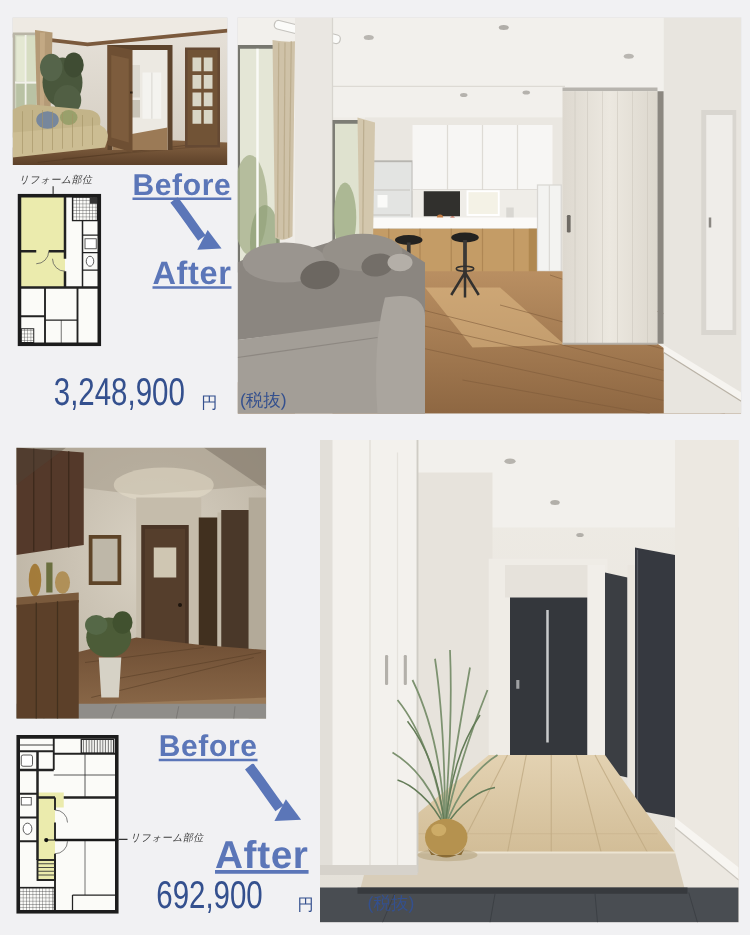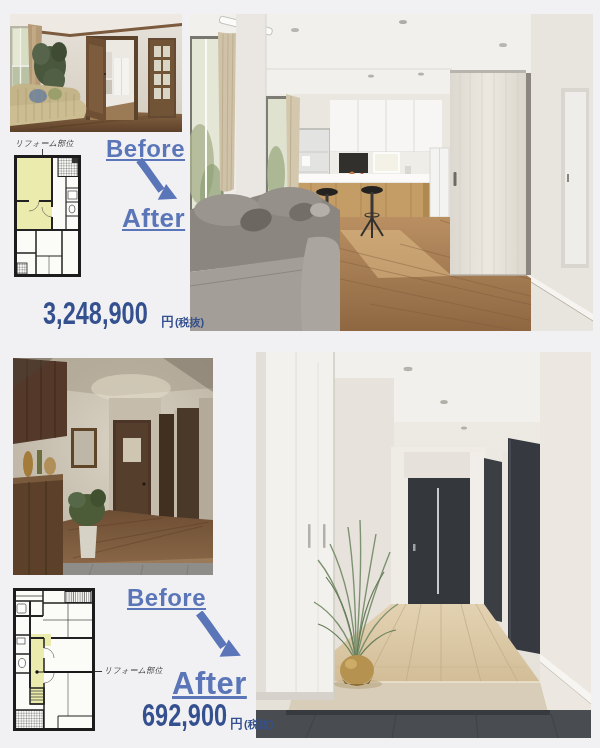--- a/index.html
+++ b/index.html
@@ -18,28 +18,28 @@
   }
   .plan-label{
     position:absolute;color:#3a3a3a;font-size:8px;line-height:1;
     white-space:nowrap;letter-spacing:0.3px;font-style:italic;
   }
   .leader-v{position:absolute;width:1px;background:#444;}
   .leader-h{position:absolute;height:1px;background:#333;}
   .leader-dot{position:absolute;width:3px;height:3px;border-radius:50%;background:#333;}
   .price{
     position:absolute;display:flex;align-items:flex-end;color:#34508e;
-    font-weight:bold;white-space:nowrap;line-height:0.85;
+    font-weight:normal;white-space:nowrap;line-height:0.85;
   }
   .price .amount{
     font-size:31px;display:inline-block;transform:scaleX(0.76);
     transform-origin:left bottom;letter-spacing:0px;
   }
   .price .currency{font-size:13px;margin-left:-20px;}
-  .price .taxnote{font-size:11px;margin-left:1px;}
+  .price .taxnote{font-size:14px;margin-left:18px;}
   .price2 .currency{margin-left:-24px;}
   .arrow{position:absolute;}
 </style>
 </head>
 <body>
 
 <div class="photo" style="left:10px;top:14px;width:172px;height:118px;">
 <svg viewBox="0 0 172 118" preserveAspectRatio="none">
   <defs>
     <linearGradient id="aw" x1="0" y1="0" x2="0" y2="1">
@@ -508,17 +508,17 @@
 
 <div class="ba-label" style="left:127px;top:586px;font-size:24px;">Before</div>
 <div class="arrow" style="left:188px;top:611px;width:57px;height:53px;">
 <svg viewBox="0 0 56 52">
   <path d="M11 2 C 19 12, 24 20, 35 35" stroke="#5b76b8" stroke-width="8" fill="none"></path>
   <polygon points="52,44 31,45 40,28" fill="#5b76b8"></polygon>
 </svg>
 </div>
 <div class="ba-label" style="left:172px;top:668px;font-size:31px;">After</div>
 
-<div class="price price2" style="left:142px;top:703px;">
+<div class="price price2" style="left:125px;top:703px;gap:25px;">
   <span class="amount">692,900</span>
     <span class="currency">円</span>
     <span class="taxnote">(税抜)</span>
 </div>
 
 </body></html>

